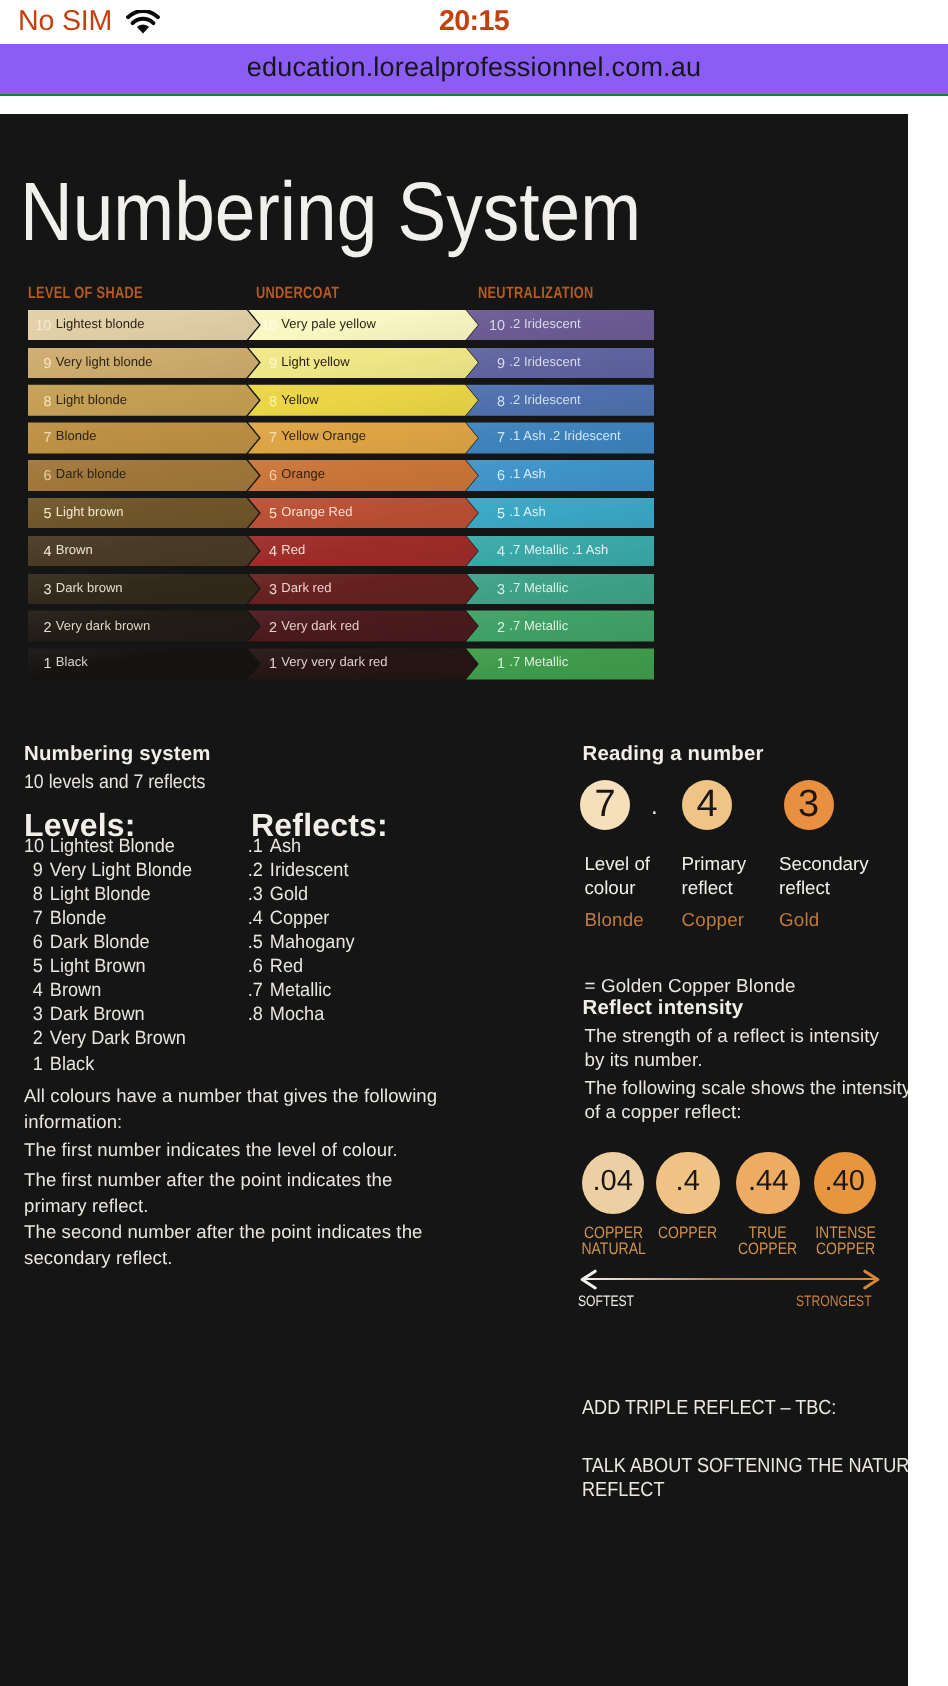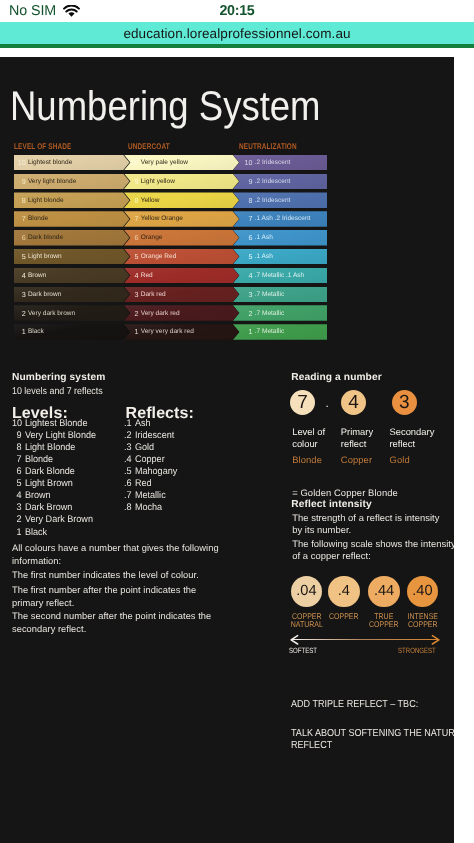--- a/index.html
+++ b/index.html
@@ -5,33 +5,33 @@
   html,body{margin:0;padding:0;}
   body{width:474px;height:843px;overflow:hidden;background:#ffffff;
        font-family:"Liberation Sans",sans-serif;-webkit-font-smoothing:antialiased;
        text-rendering:geometricPrecision;}
   .page,.status-bar,.url-bar{-webkit-font-smoothing:antialiased;}
   .page *{opacity:0.9999;}
 
   
   .status-bar{position:relative;height:22px;background:#fff;}
   .sb-left{position:absolute;left:9px;top:0;height:22px;display:flex;align-items:center;gap:7px;}
-  .sb-text{font-size:14.3px;font-weight:400;color:#14532d;letter-spacing:-0.1px;}
+  .sb-text{font-size:14.3px;font-weight:400;color:#c2410c;letter-spacing:-0.1px;}
   .sb-center{position:absolute;left:0;right:0;top:0;height:22px;display:flex;align-items:center;justify-content:center;}
   .sb-center .sb-text{font-weight:700;letter-spacing:-0.3px;}
   .sb-right{position:absolute;right:6px;top:0;height:22px;display:flex;align-items:center;gap:6px;}
   .sb-right .sb-text{font-weight:400;}
   .battery{width:25px;height:12px;border:1.2px solid #000;border-radius:3.2px;position:relative;box-sizing:border-box;}
   .battery i{position:absolute;left:1.3px;top:1.3px;bottom:1.3px;width:19.5px;background:#000;border-radius:1.6px;display:block;}
   .battery:after{content:"";position:absolute;right:-3.3px;top:3.6px;width:2px;height:4.6px;
      background:#000;border-radius:0 2px 2px 0;opacity:.45;}
 
   
-  .url-bar{height:26px;background:#5eead4;display:flex;align-items:flex-start;justify-content:center;
-     border-bottom:4px solid #15803d;box-sizing:border-box;}
+  .url-bar{height:26px;background:#8b5cf6;display:flex;align-items:flex-start;justify-content:center;
+     border-bottom:1px solid #15803d;box-sizing:border-box;}
   .url-text{font-size:13.5px;color:#161616;padding-top:4px;letter-spacing:0.1px;}
   .spacer{height:9px;background:#fff;}
 
   
   .page{position:relative;background:#151515;width:454px;height:786px;overflow:hidden;}
   .title{position:absolute;left:9.5px;top:27.5px;font-size:41.5px;color:#f2f0ec;font-weight:300;
      letter-spacing:0px;line-height:1;transform:scaleX(0.880);transform-origin:left top;}
 
   
   .col-head{position:absolute;font-size:8.2px;font-weight:bold;letter-spacing:0.2px;color:#b35b22;transform:scaleX(0.78);transform-origin:left top;}

